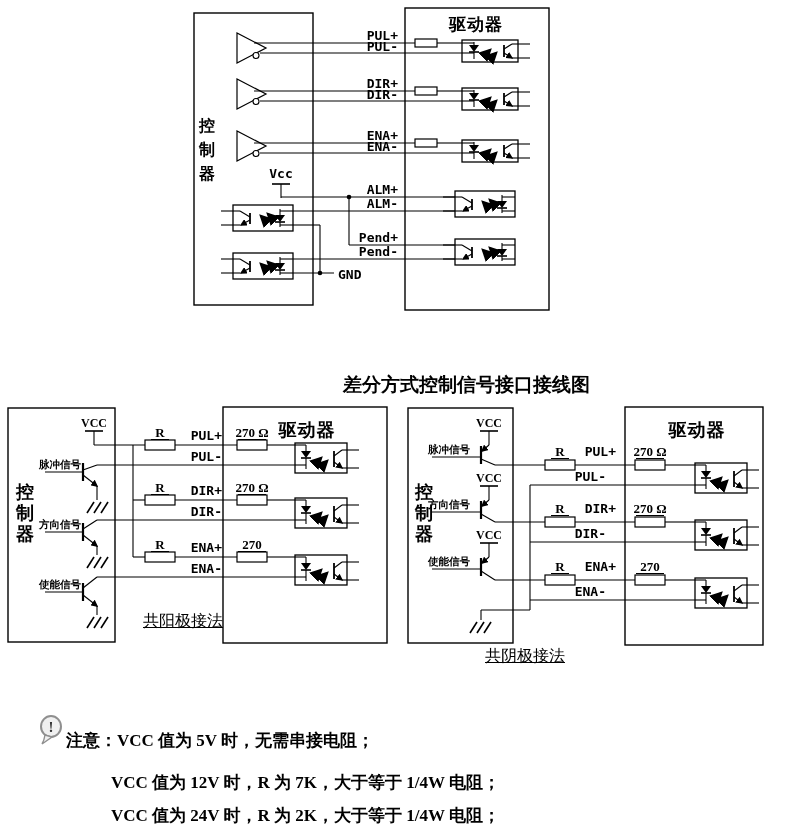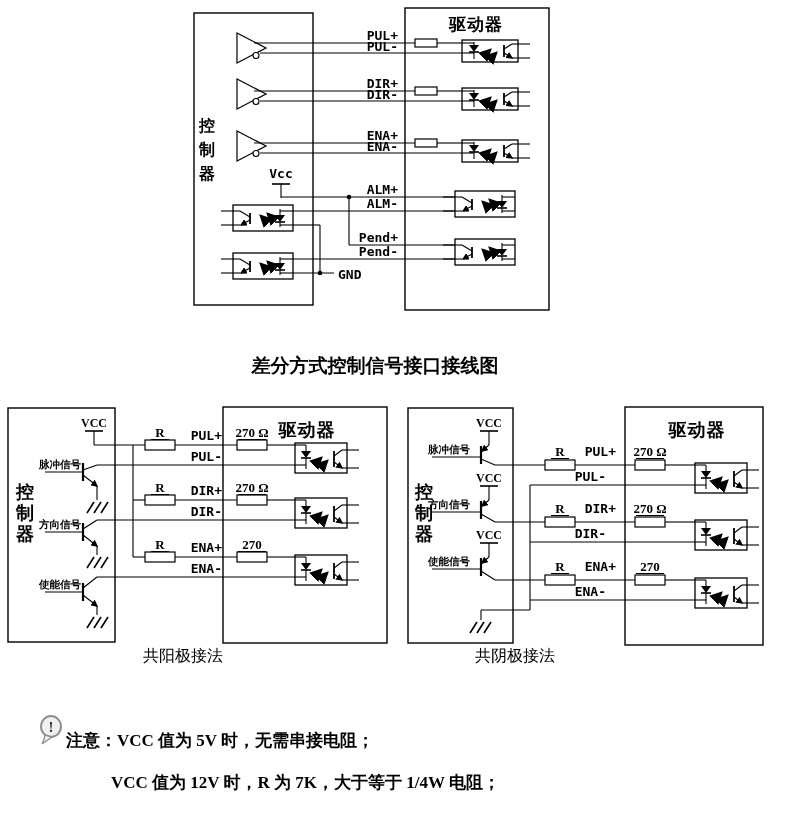--- a/index.html
+++ b/index.html
@@ -335,25 +335,26 @@
     <text x="606" y="538" text-anchor="end" class="sig">DIR-</text>
     <text x="616" y="571" text-anchor="end" class="sig">ENA+</text>
     <text x="606" y="596" text-anchor="end" class="sig">ENA-</text>
 
     <use href="#opto-f2" x="695" y="463"></use>
     <use href="#opto-f2" x="695" y="520"></use>
     <use href="#opto-f2" x="695" y="578"></use>
   </g>
 </svg>
 
-<div class="title" style="left:160px;top:353px;width:430px;">差分方式控制信号接口接线图</div>
-<div class="cap" style="left:143px;top:646px;">共阳极接法</div>
-<div class="cap" style="left:475px;top:646px;">共阴极接法</div>
+<div class="title" style="left:160px;top:372px;width:430px;text-align:right;">差分方式控制信号接口接线图</div>
+<div class="cap" style="left:143px;top:611px;text-decoration:underline;">共阳极接法</div>
+<div class="cap" style="left:485px;top:646px;text-decoration:underline;">共阴极接法</div>
 
 <svg style="position:absolute;left:39px;top:715px;" width="26" height="32" viewBox="0 0 26 32">
   <ellipse cx="12" cy="11.5" rx="10" ry="10.5" fill="#f0f0f0" stroke="#8f8f8f" stroke-width="2"></ellipse>
   <path d="M6,20 Q5,26 3,29 L13,22 Z" fill="#f0f0f0" stroke="#8f8f8f" stroke-width="1.4"></path>
   <text x="12" y="17" text-anchor="middle" style="font:bold 15px 'Liberation Serif',serif;fill:#333;">!</text>
 </svg>
 <div class="note-line" style="left:66px;top:729px;">注意：VCC 值为 5V 时，无需串接电阻；</div>
 <div class="note-line" style="left:111px;top:771px;">VCC 值为 12V 时，R 为 7K，大于等于 1/4W 电阻；</div>
+<div class="note-line" style="left:111px;top:804px;">VCC 值为 24V 时，R 为 2K，大于等于 1/4W 电阻；</div>
 
 </div>
 
 </body></html>

